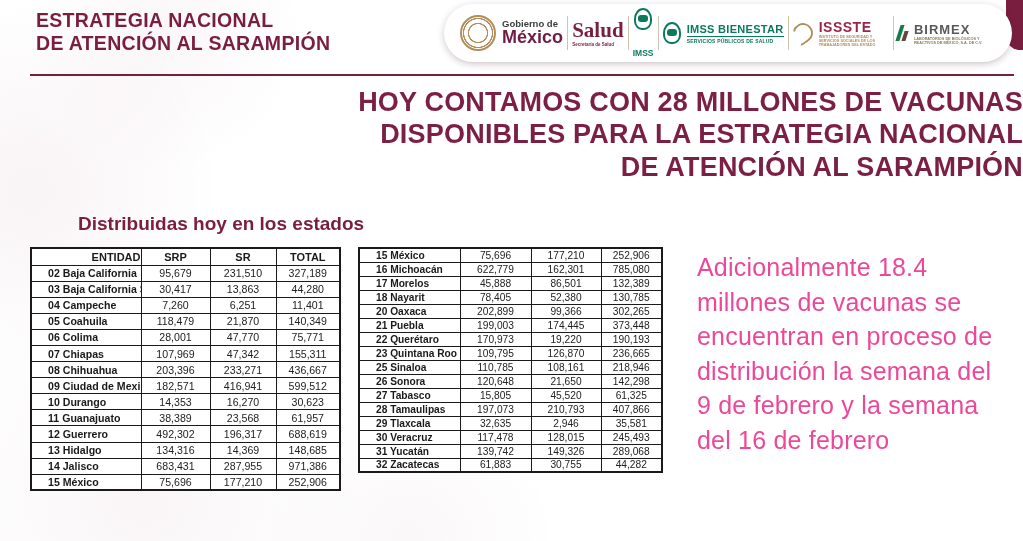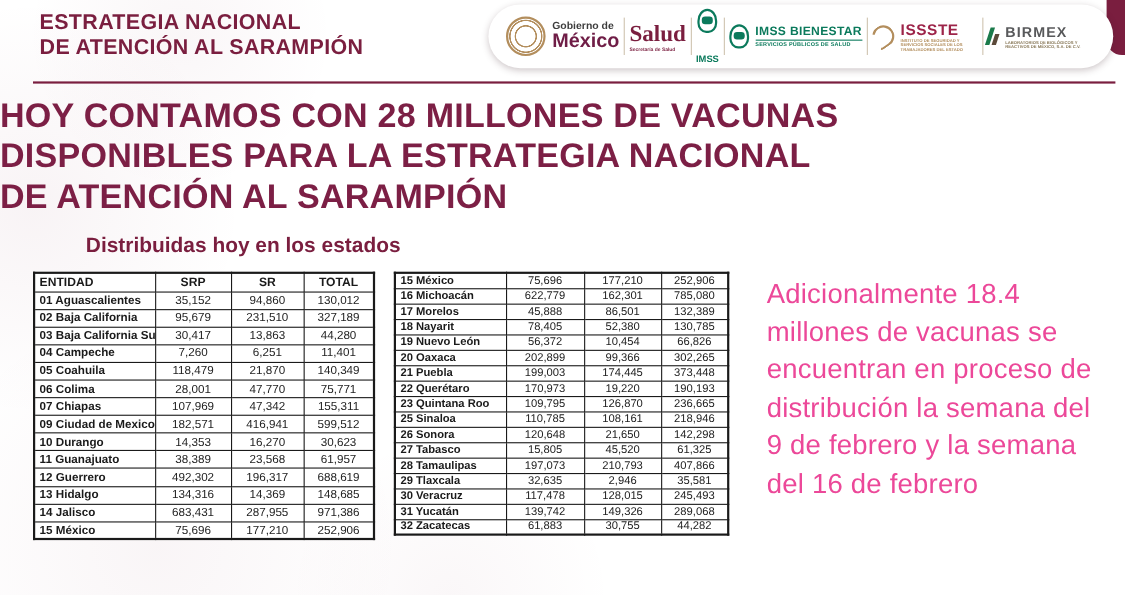--- a/index.html
+++ b/index.html
@@ -81,39 +81,39 @@
   .birmex-text .t1 { font-size:13px; font-weight:700; color:#58595b; letter-spacing:1px; }
   .birmex-text .t2 { font-size:3.8px; color:#8a7a5a; font-weight:700; width:78px; }
 
   .header-rule {
     position:absolute; left:30px; right:9px; top:74px; height:2px;
     background:#7a1e3f; z-index:0;
   }
 
   
   .headline {
-    position:absolute; top:86px; left:0; width:100%; text-align:left;
-    color:#7c1f45; font-weight:800; font-size:31px; line-height:1.2;
+    position:absolute; top:86px; left:0; width:100%; text-align:right;
+    color:#7c1f45; font-weight:800; font-size:27px; line-height:1.2;
     letter-spacing:0.2px; z-index:2;
   }
 
   .subtitle {
     position:absolute; left:78px; top:213px;
     color:#7a1e3f; font-weight:800; font-size:19px;
   }
 
   
   table { border-collapse:collapse; table-layout:fixed; background:#fff; }
   th, td { border:1px solid #1a1a1a; overflow:hidden; white-space:nowrap; }
   #table-left  { position:absolute; left:30px;  top:247px; width:309px; border:2px solid #1a1a1a; }
   #table-right { position:absolute; left:358px; top:247px; width:303px; border:2px solid #1a1a1a; }
   #table-left th { font-size:11px; font-weight:800; text-align:center; height:17px; }
   #table-left td { height:16.1px; }
   #table-right td { height:14.0px; }
-  td.entity { font-weight:800; font-size:10.6px; padding-left:4px; text-align:left; }
+  td.entity { font-weight:800; font-size:10.6px; padding-left:16px; text-align:left; }
   td.num { font-size:10.6px; text-align:center; font-weight:400; color:#222; }
   #table-right td.entity { font-size:10.2px; }
   #table-right td.num { font-size:10.2px; }
 
   
   .side-note {
     position:absolute; left:697px; top:250px; width:302px;
     color:#ec4899; font-size:25px; line-height:1.38; font-weight:400;
     letter-spacing:0.2px;
   }
@@ -190,34 +190,28 @@
 
 <table id="table-left">
   <colgroup>
       <col style="width:110px">
       <col style="width:69px">
       <col style="width:66px">
       <col style="width:64px">
     </colgroup>
   <thead>
     <tr>
-      <th style="text-align:left; padding-left:4px;">ENTIDAD</th>
+      <th style="text-align:right; padding-left:4px;">ENTIDAD</th>
       <th>SRP</th>
       <th>SR</th>
       <th>TOTAL</th>
     </tr>
   </thead>
   <tbody>
       <tr>
-        <td class="entity">01 Aguascalientes</td>
-        <td class="num">35,152</td>
-        <td class="num">94,860</td>
-        <td class="num">130,012</td>
-      </tr>
-      <tr>
         <td class="entity">02 Baja California</td>
         <td class="num">95,679</td>
         <td class="num">231,510</td>
         <td class="num">327,189</td>
       </tr>
       <tr>
         <td class="entity">03 Baja California Su</td>
         <td class="num">30,417</td>
         <td class="num">13,863</td>
         <td class="num">44,280</td>
@@ -238,20 +232,26 @@
         <td class="entity">06 Colima</td>
         <td class="num">28,001</td>
         <td class="num">47,770</td>
         <td class="num">75,771</td>
       </tr>
       <tr>
         <td class="entity">07 Chiapas</td>
         <td class="num">107,969</td>
         <td class="num">47,342</td>
         <td class="num">155,311</td>
+      </tr>
+      <tr>
+        <td class="entity">08 Chihuahua</td>
+        <td class="num">203,396</td>
+        <td class="num">233,271</td>
+        <td class="num">436,667</td>
       </tr>
       <tr>
         <td class="entity">09 Ciudad de Mexico</td>
         <td class="num">182,571</td>
         <td class="num">416,941</td>
         <td class="num">599,512</td>
       </tr>
       <tr>
         <td class="entity">10 Durango</td>
         <td class="num">14,353</td>
@@ -317,26 +317,20 @@
         <td class="num">86,501</td>
         <td class="num">132,389</td>
       </tr>
       <tr>
         <td class="entity">18 Nayarit</td>
         <td class="num">78,405</td>
         <td class="num">52,380</td>
         <td class="num">130,785</td>
       </tr>
       <tr>
-        <td class="entity">19 Nuevo León</td>
-        <td class="num">56,372</td>
-        <td class="num">10,454</td>
-        <td class="num">66,826</td>
-      </tr>
-      <tr>
         <td class="entity">20 Oaxaca</td>
         <td class="num">202,899</td>
         <td class="num">99,366</td>
         <td class="num">302,265</td>
       </tr>
       <tr>
         <td class="entity">21 Puebla</td>
         <td class="num">199,003</td>
         <td class="num">174,445</td>
         <td class="num">373,448</td>

